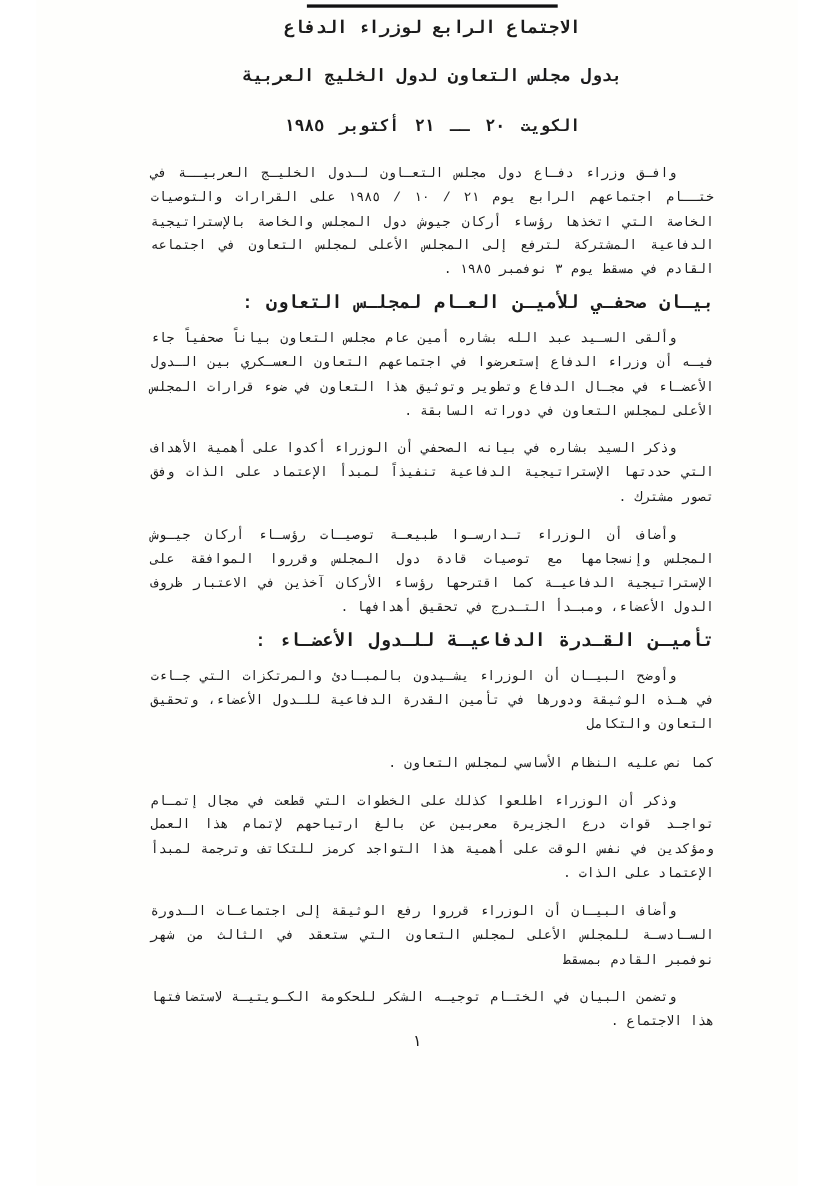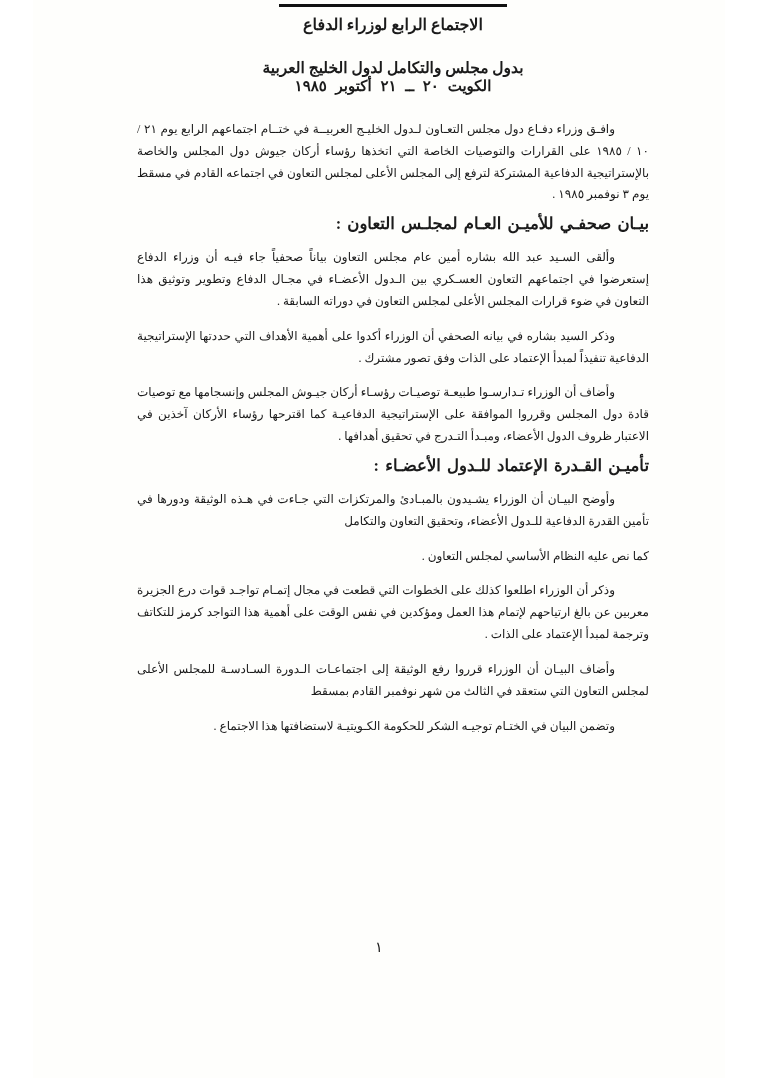--- a/index.html
+++ b/index.html
@@ -10,21 +10,21 @@
   .page {
     position: relative;
     width: 692px;
     height: 1078px;
     margin: 0 auto;
     background: #fefefdf;
     background: #fefefc;
     box-sizing: border-box;
     padding: 4px 76px 0 104px;
     direction: rtl;
-    font-family: Liberation Serif, serif;
+    font-family: Liberation Mono, monospace;
     color: #1b1b1b;
     overflow: hidden;
   }
   .top-rule {
     width: 228px;
     height: 3px;
     background: #111;
     margin: 0 auto 8px auto;
   }
   .title {
@@ -36,20 +36,21 @@
     font-size: 16px;
     margin-top: 2px;
     letter-spacing: 0.2px;
   }
   .title-2 {
     font-size: 15.5px;
     margin-top: 25px;
   }
   .title-3 {
     font-size: 15px;
+    margin-top: 26px;
     word-spacing: 5px;
   }
   .para {
     font-size: 12px;
     line-height: 1.82;
     text-align: justify;
     text-indent: 34px;
     margin: 13px 0 0 0;
   }
   .para-first {
@@ -77,35 +78,35 @@
 </style>
 </head>
 <body>
 
 <div class="page">
 
   <div class="top-rule"></div>
 
   <h1 class="title title-1">الاجتماع الرابع لوزراء الدفاع</h1>
 
-  <h2 class="title title-2">بدول مجلس والتكامل لدول الخليج العربية</h2>
+  <h2 class="title title-2">بدول مجلس التعاون لدول الخليج العربية</h2>
 
   <h3 class="title title-3">الكويت ٢٠ ــ ٢١ أكتوبر ١٩٨٥</h3>
 
   <p class="para para-first">وافـق وزراء دفـاع دول مجلس التعـاون لـدول الخليـج العربيــة في ختــام اجتماعهم الرابع يوم ٢١ / ١٠ / ١٩٨٥ على القرارات والتوصيات الخاصة التي اتخذها رؤساء أركان جيوش دول المجلس والخاصة بالإستراتيجية الدفاعية المشتركة لترفع إلى المجلس الأعلى لمجلس التعاون في اجتماعه القادم في مسقط يوم ٣ نوفمبر ١٩٨٥ .</p>
 
   <h4 class="section-heading">بيـان صحفـي للأميـن العـام لمجلـس التعاون :</h4>
 
   <p class="para">وألقى السـيد عبد الله بشاره أمين عام مجلس التعاون بياناً صحفياً جاء فيـه أن وزراء الدفاع إستعرضوا في اجتماعهم التعاون العسـكري بين الـدول الأعضـاء في مجـال الدفاع وتطوير وتوثيق هذا التعاون في ضوء قرارات المجلس الأعلى لمجلس التعاون في دوراته السابقة .</p>
 
   <p class="para">وذكر السيد بشاره في بيانه الصحفي أن الوزراء أكدوا على أهمية الأهداف التي حددتها الإستراتيجية الدفاعية تنفيذاً لمبدأ الإعتماد على الذات وفق تصور مشترك .</p>
 
   <p class="para">وأضاف أن الوزراء تـدارسـوا طبيعـة توصيـات رؤسـاء أركان جيـوش المجلس وإنسجامها مع توصيات قادة دول المجلس وقرروا الموافقة على الإستراتيجية الدفاعيـة كما اقترحها رؤساء الأركان آخذين في الاعتبار ظروف الدول الأعضاء، ومبـدأ التـدرج في تحقيق أهدافها .</p>
 
-  <h4 class="section-heading">تأميـن القـدرة الإعتماد للـدول الأعضـاء :</h4>
+  <h4 class="section-heading">تأميـن القـدرة الدفاعيـة للـدول الأعضـاء :</h4>
 
   <p class="para">وأوضح البيـان أن الوزراء يشـيدون بالمبـادئ والمرتكزات التي جـاءت في هـذه الوثيقة ودورها في تأمين القدرة الدفاعية للـدول الأعضاء، وتحقيق التعاون والتكامل</p>
 
   <p class="para continuation">كما نص عليه النظام الأساسي لمجلس التعاون .</p>
 
   <p class="para">وذكر أن الوزراء اطلعوا كذلك على الخطوات التي قطعت في مجال إتمـام تواجـد قوات درع الجزيرة معربين عن بالغ ارتياحهم لإتمام هذا العمل ومؤكدين في نفس الوقت على أهمية هذا التواجد كرمز للتكاتف وترجمة لمبدأ الإعتماد على الذات .</p>
 
   <p class="para">وأضاف البيـان أن الوزراء قرروا رفع الوثيقة إلى اجتماعـات الـدورة السـادسـة للمجلس الأعلى لمجلس التعاون التي ستعقد في الثالث من شهر نوفمبر القادم بمسقط</p>
 
   <p class="para">وتضمن البيان في الختـام توجيـه الشكر للحكومة الكـويتيـة لاستضافتها هذا الاجتماع .</p>

